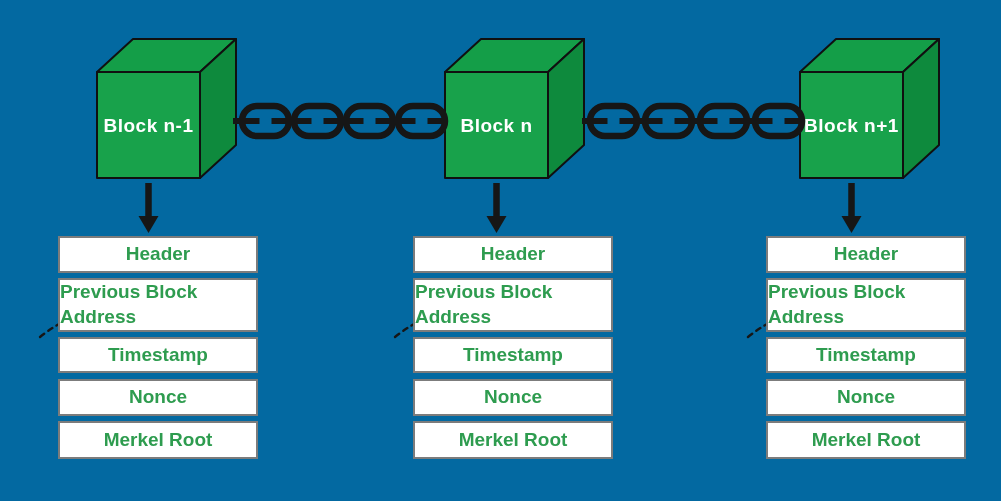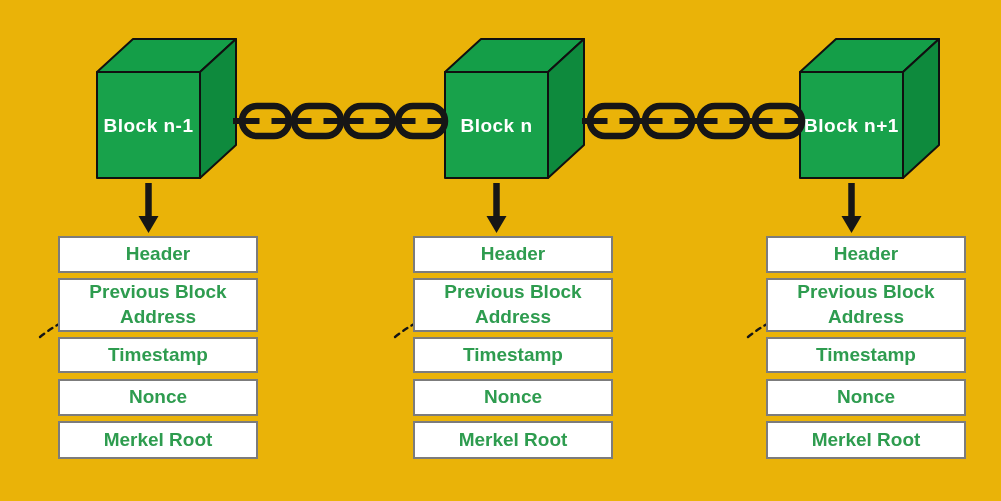--- a/index.html
+++ b/index.html
@@ -1,19 +1,19 @@
 <!DOCTYPE html>
 <html><head>
 <meta charset="utf-8">
 <style>
   html,body { margin:0; padding:0; background:#ffffff; }
   .stage {
     position:relative;
     width:1001px; height:501px;
-    background:#eab308;
+    background:#0369a1;
     font-family:"Liberation Sans", sans-serif;
     overflow:hidden;
   }
   .stage svg { position:absolute; left:0; top:0; }
 
   .cube-label {
     font-family:"Liberation Sans", sans-serif;
     font-size:19px;
     font-weight:bold;
     fill:#ffffff;
@@ -29,21 +29,21 @@
     stroke-dasharray:5 5; stroke-linecap:round;
   }
 
   .fbox {
     position:absolute;
     width:200px;
     box-sizing:border-box;
     background:#ffffff;
     border:2px solid #7c7c7c;
     display:flex; align-items:center; justify-content:center;
-    text-align:center;
+    text-align:left;
     color:#2e9c4f;
     font-size:19px;
     font-weight:bold;
     line-height:1.3;
   }
 </style>
 </head>
 <body>
 
 <div class="stage">

